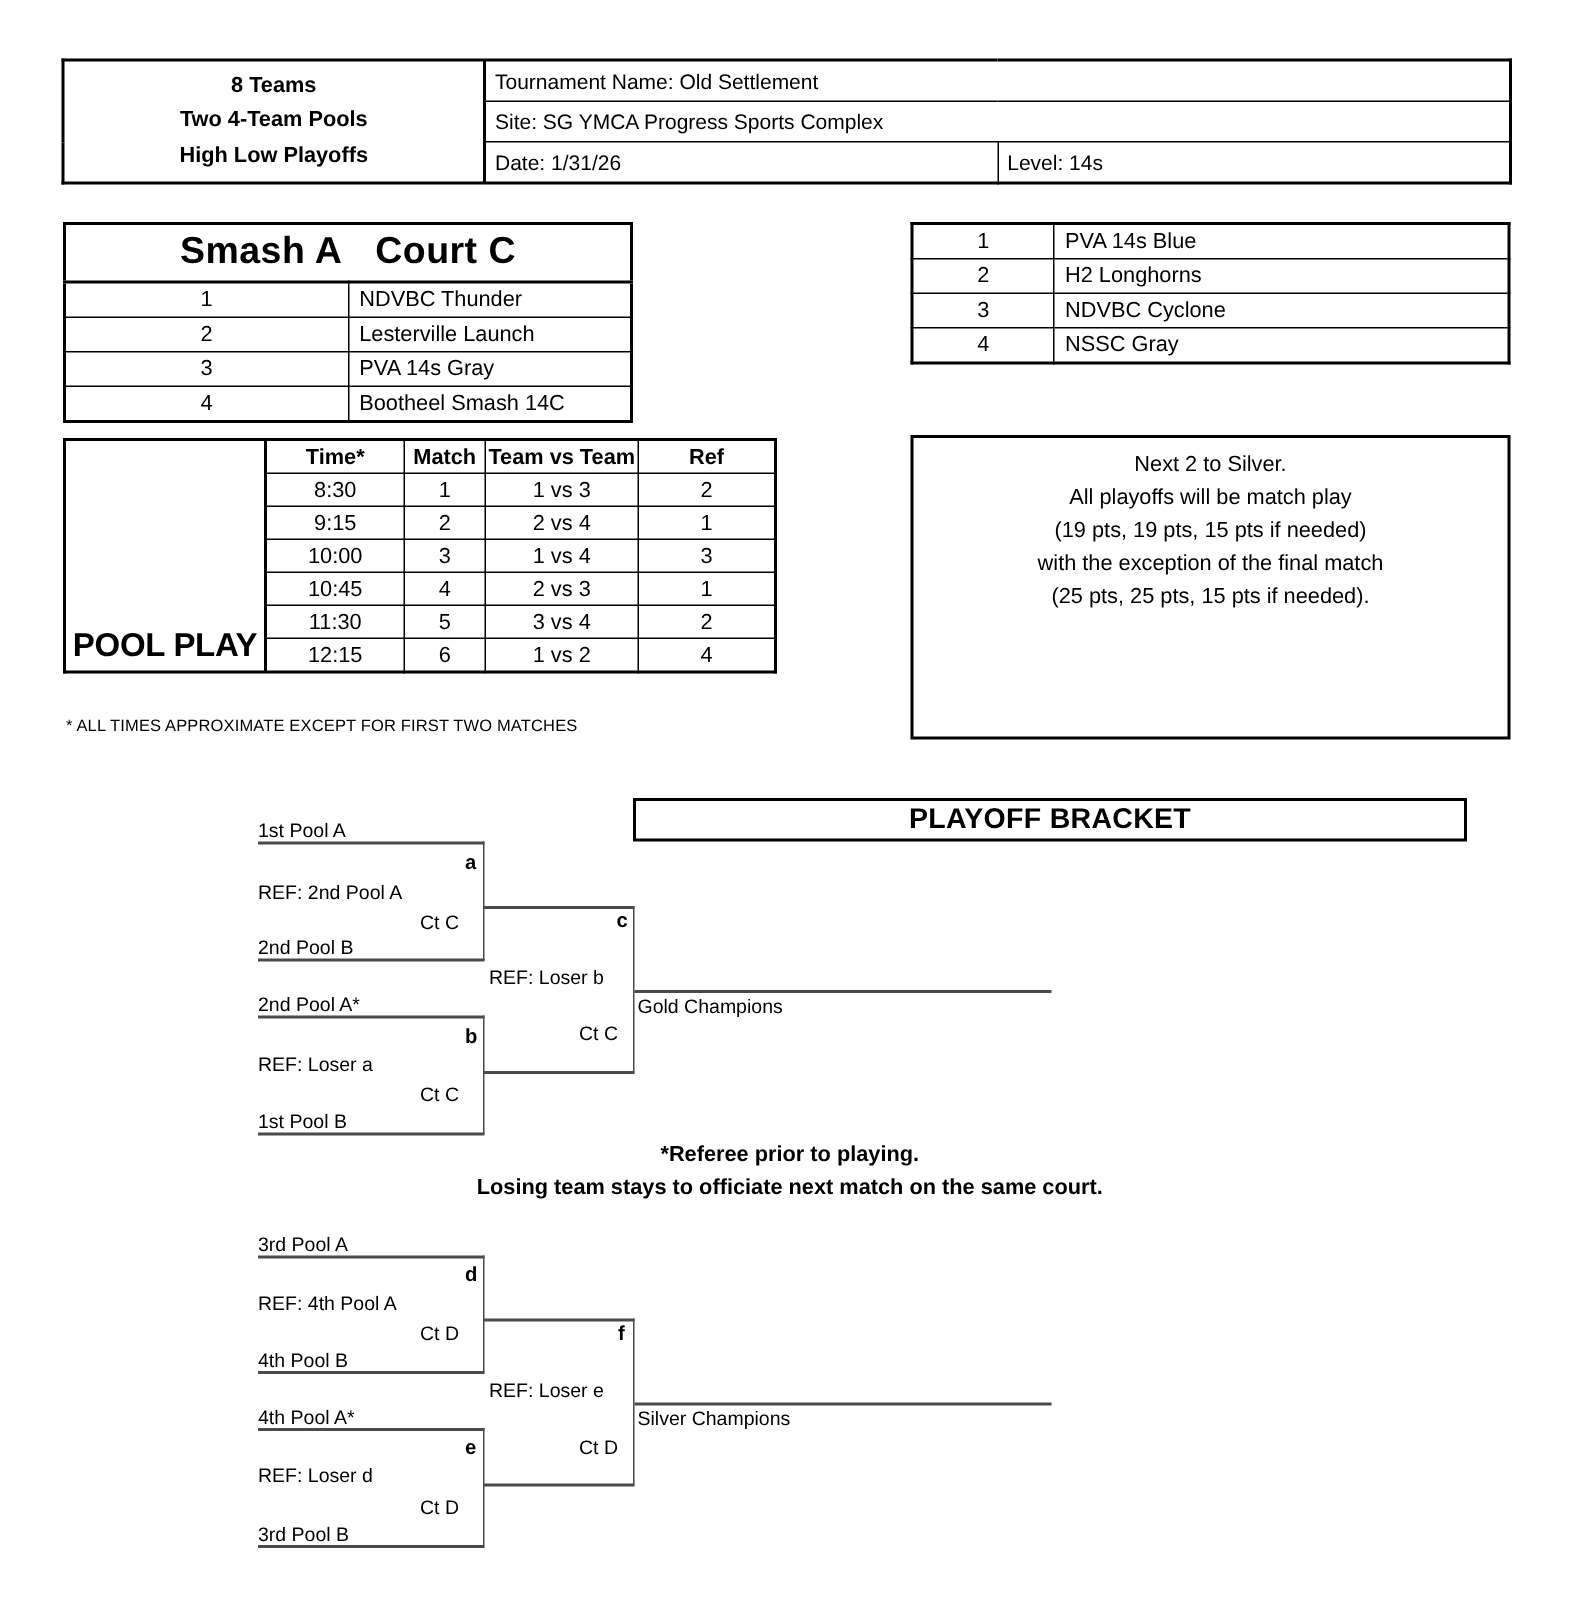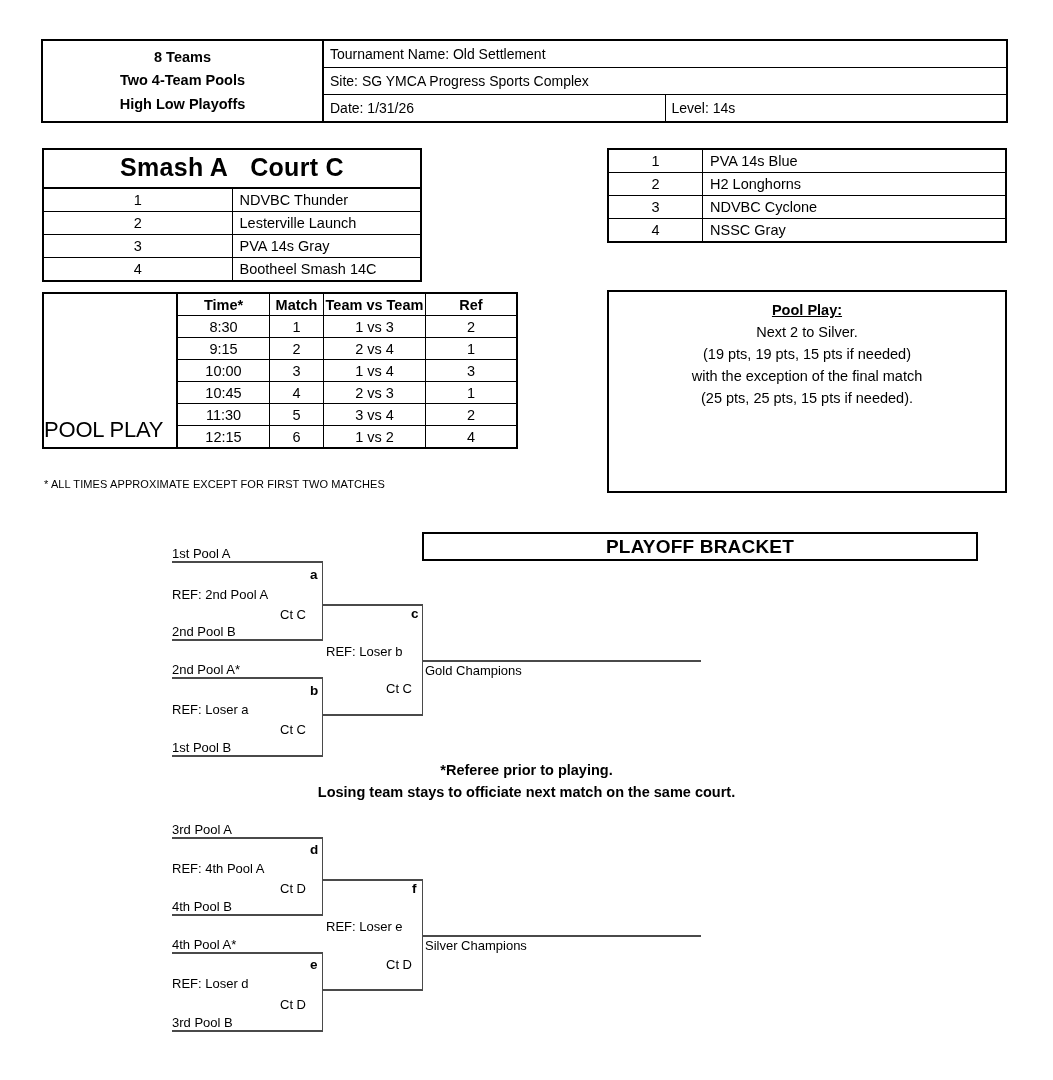--- a/index.html
+++ b/index.html
@@ -105,22 +105,22 @@
   .sched-table {
     position: absolute;
     left: 42px;
     top: 292px;
     width: 472px;
     border: 2.5px solid #000;
   }
   .sched-label {
     width: 132px;
     font-size: 22px;
-    font-weight: normal;
-    text-align: left;
+    font-weight: bold;
+    text-align: center;
     vertical-align: bottom;
     padding-bottom: 4px;
     border-left: none;
     border-top: none;
     border-bottom: none;
     border-right: 2.5px solid #000;
     letter-spacing: -0.2px;
   }
   .sched-table th {
     font-weight: bold;
@@ -330,22 +330,22 @@
       <td class="data col-match">6</td>
       <td class="data col-vs">1 vs 2</td>
       <td class="data col-ref">4</td>
     </tr>
   </tbody>
     </table>
 
   <div class="times-note">* ALL TIMES APPROXIMATE EXCEPT FOR FIRST TWO MATCHES</div>
 
   <div class="rules-box">
-    <div class="hdg">Pool Play:</div>
     <div>Next 2 to Silver.</div>
+    <div>All playoffs will be match play</div>
     <div>(19 pts, 19 pts, 15 pts if needed)</div>
     <div>with the exception of the final match</div>
     <div>(25 pts, 25 pts, 15 pts if needed).</div>
   </div>
 
   <div class="bracket-title">PLAYOFF BRACKET</div>
 
   <div class="blabel" style="left:172px; top:547px;">1st Pool A</div>
   <div class="bline h" style="left:172px; top:561px; width:151px;"></div>
   <div class="blabel bold" style="left:310px; top:568px;">a</div>

